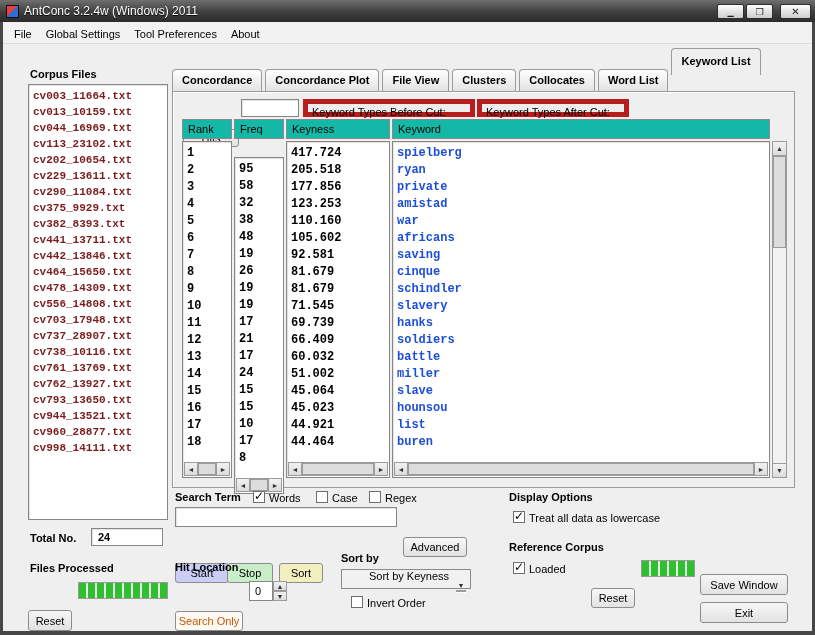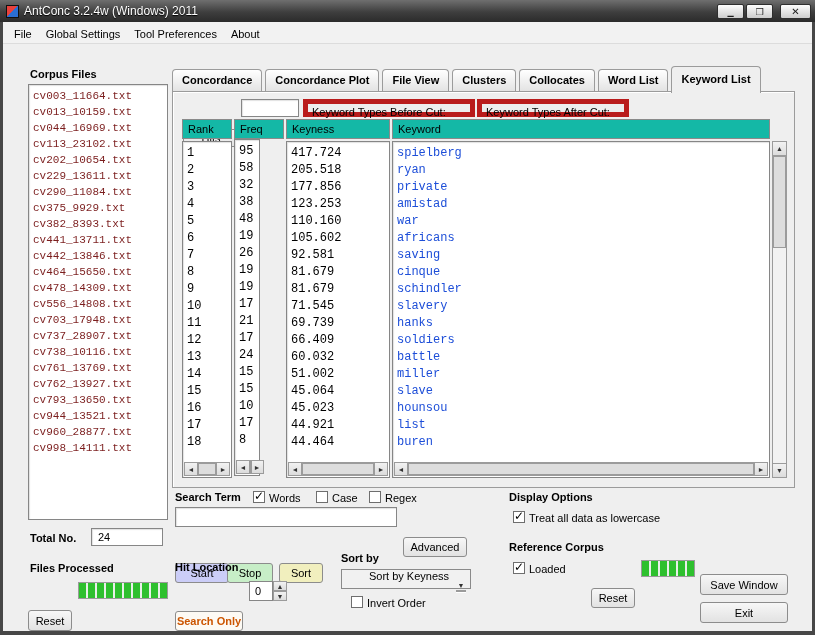--- a/index.html
+++ b/index.html
@@ -24,21 +24,21 @@
   .client { position:absolute; left:3px; top:22px; width:809px; height:609px; background:#EFEFEF; }
   .menubar { position:absolute; left:0; top:0; width:100%; height:22px; background:#F2F2F2;
     border-bottom:1px solid #dcdcdc; display:flex; align-items:flex-end; padding-left:4px; }
   .menu-item { padding:3px 7px; }
 
   .panel-label { position:absolute; font-weight:bold; }
   .lbl { position:absolute; }
 
   
   .lb, .sunken { position:absolute; background:#fff; border:1px solid #868686;
-    box-shadow:inset 1px 1px 1px rgba(0,0,0,0.12); }
+    box-shadow:inset 1px 1px 1px rgba(0,0,0,0.12);font-weight:bold; }
   .flatbox { position:absolute; background:#EDEDED; border:5px solid #b91c1c; padding:2px 4px 0 4px; height:18px; }
 
   .mono { font-family:"Liberation Mono","DejaVu Sans Mono",monospace; }
   .corpus-rows { position:absolute; left:4px; top:3px; right:2px; bottom:2px; overflow:hidden;
     font-family:"Liberation Mono","DejaVu Sans Mono",monospace; font-size:11px; line-height:16px; color:#7b1d1d; }
   .file-item { height:16px; white-space:pre; }
 
   .hdr { position:absolute; height:20px; background:#14b8a6; border:1px solid #8a8a8a; padding:3px 0 0 5px; }
 
   .lb-rows { position:absolute; left:4px; top:3px; right:2px; bottom:17px; overflow:hidden;
@@ -61,32 +61,32 @@
   .vsb .sb-btn:last-child { border-bottom:none; border-top:1px solid #9b9b9b; }
   .vtrack { flex:1; position:relative; background:#f2f2f2; }
   .vthumb { position:absolute; left:0; right:0; top:0; height:92px; background:#dddddd; border:1px solid #9b9b9b; }
 
   
   .btn { position:absolute; display:flex; align-items:center; justify-content:center;
     background:linear-gradient(#f7f7f7,#e2e2e2); border:1px solid #8c8c8c; border-radius:3px;margin-top:30px; }
   .btn-start { background:#cbcdf7; }
   .btn-stop  { background:#c7eec7; }
   .btn-sort  { background:#f1efbe; }
-  .btn-searchonly { background:#fdfaf4; color:#cc5500;font-weight:bold; }
+  .btn-searchonly { background:#fdfaf4; color:#cc5500; }
 
   
   .cb { position:absolute; width:12px; height:12px; background:#fff; border:1px solid #6e6e6e; }
   .cb.checked::before { content:"✓"; position:absolute; left:0; top:-3px; font-size:12px; font-weight:bold; color:#000; }
 
   
   .tabs { position:absolute; left:169px; top:44px; height:27px; display:flex; align-items:flex-end; }
   .tab { height:22px; line-height:20px; margin-bottom:2px; padding:0 9px; font-weight:bold;
     background:linear-gradient(#ffffff,#e3e3e3); border:1px solid #9b9b9b; border-bottom:none;
     border-radius:4px 4px 0 0; margin-right:3px; }
-  .tab.active { height:27px; line-height:24px; margin-bottom:0; background:#EFEFEF; position:relative; z-index:3; }
+  .tab.active { height:27px; line-height:24px; margin-bottom:18px; background:#EFEFEF; position:relative; z-index:3; }
   .tabpanel { position:absolute; left:169px; top:69px; width:623px; height:397px;
     border:1px solid #9b9b9b; box-shadow:inset 1px 1px 0 #fff; }
 
   
   .progress { position:absolute; border:1px solid #9a9a9a;
     background:repeating-linear-gradient(90deg,#2ec02e 0 7px,#e9f0e9 7px 9px); }
 
   
   .dropdown { position:absolute; background:#f1f1f1; border:1px solid #8a8a8a;
     display:flex; align-items:center; padding-left:6px;flex-direction:column; }
@@ -215,21 +215,21 @@
         </div>
       <div class="hsb">
         <span class="sb-btn g-left"></span>
         <span class="track">
             <span class="thumb"></span>
           </span>
         <span class="sb-btn g-right"></span>
       </div>
     </div>
 
-    <div class="lb" style="left:231px;top:117px;width:26px;height:337px">
+    <div class="lb" style="left:231px;top:135px;width:50px;height:337px">
       <div class="lb-rows mono">
 
       <div class="cell">95</div>
           <div class="cell">58</div>
           <div class="cell">32</div>
           <div class="cell">38</div>
           <div class="cell">48</div>
           <div class="cell">19</div>
           <div class="cell">26</div>
           <div class="cell">19</div>

